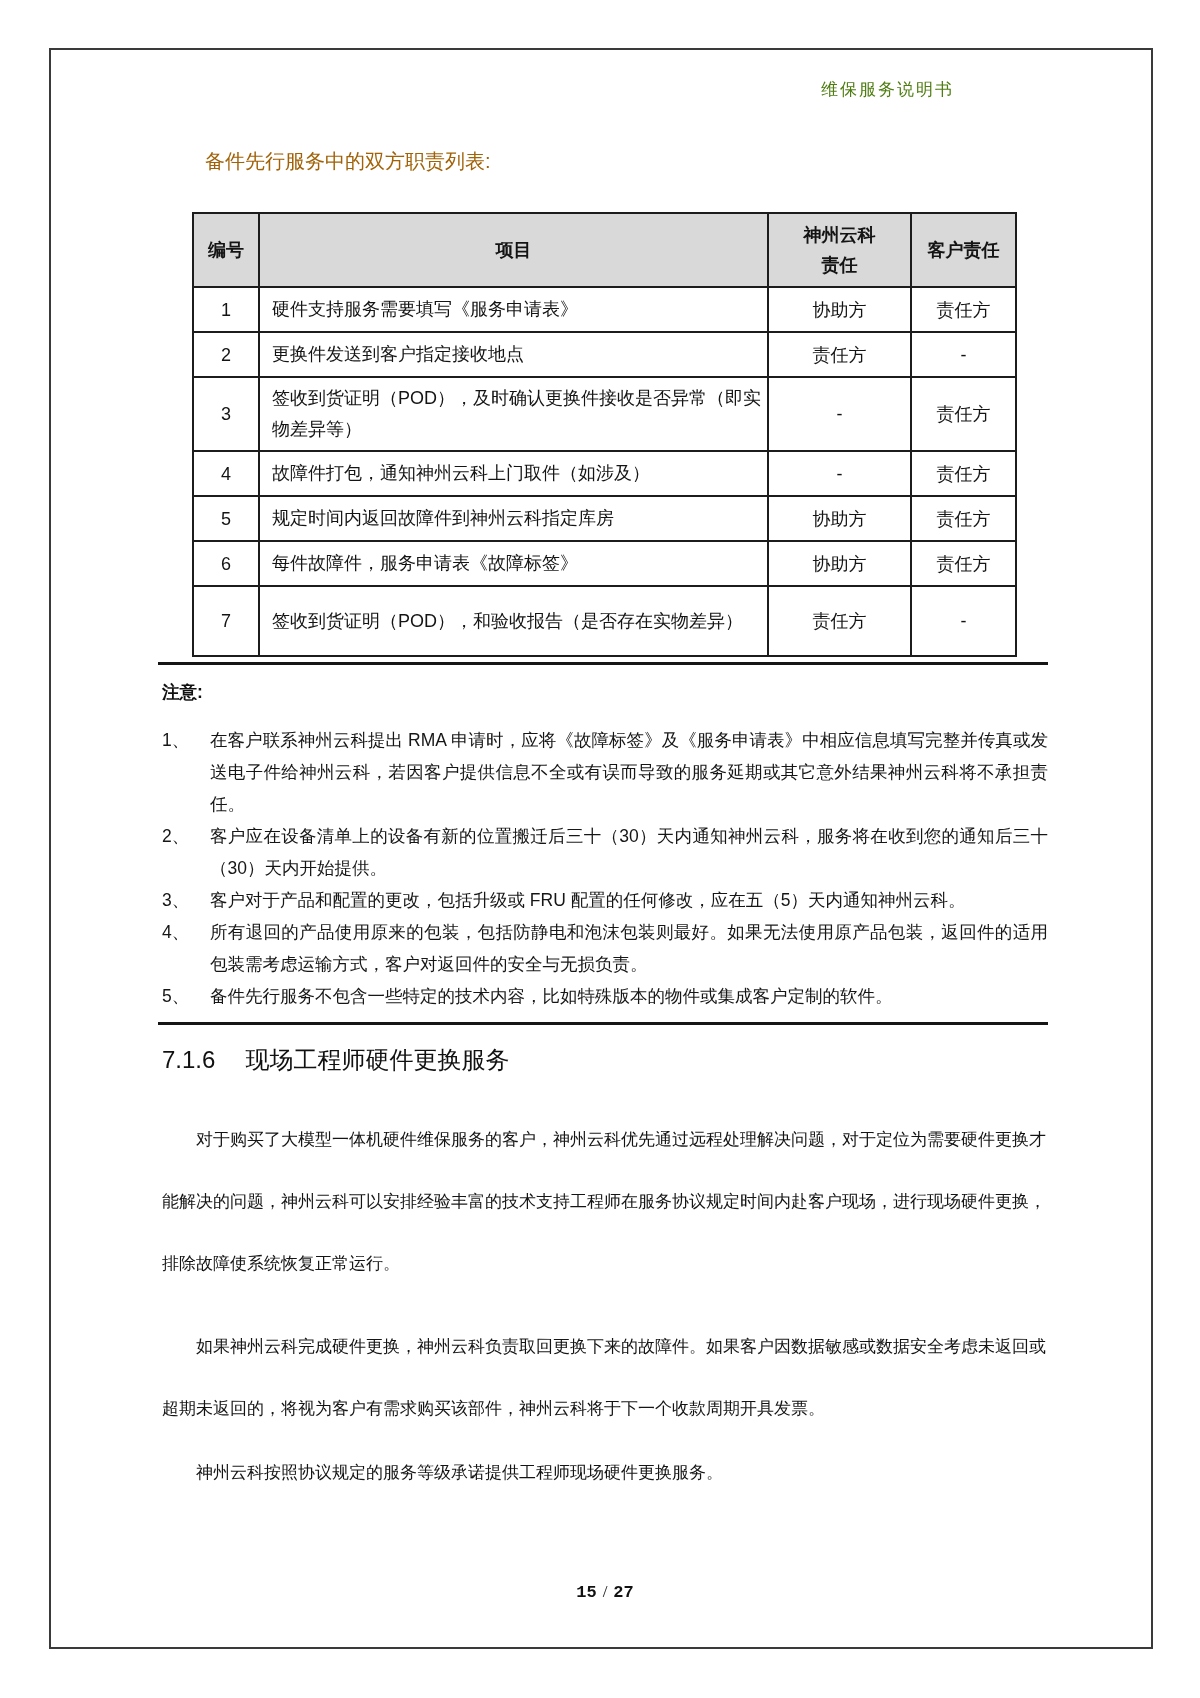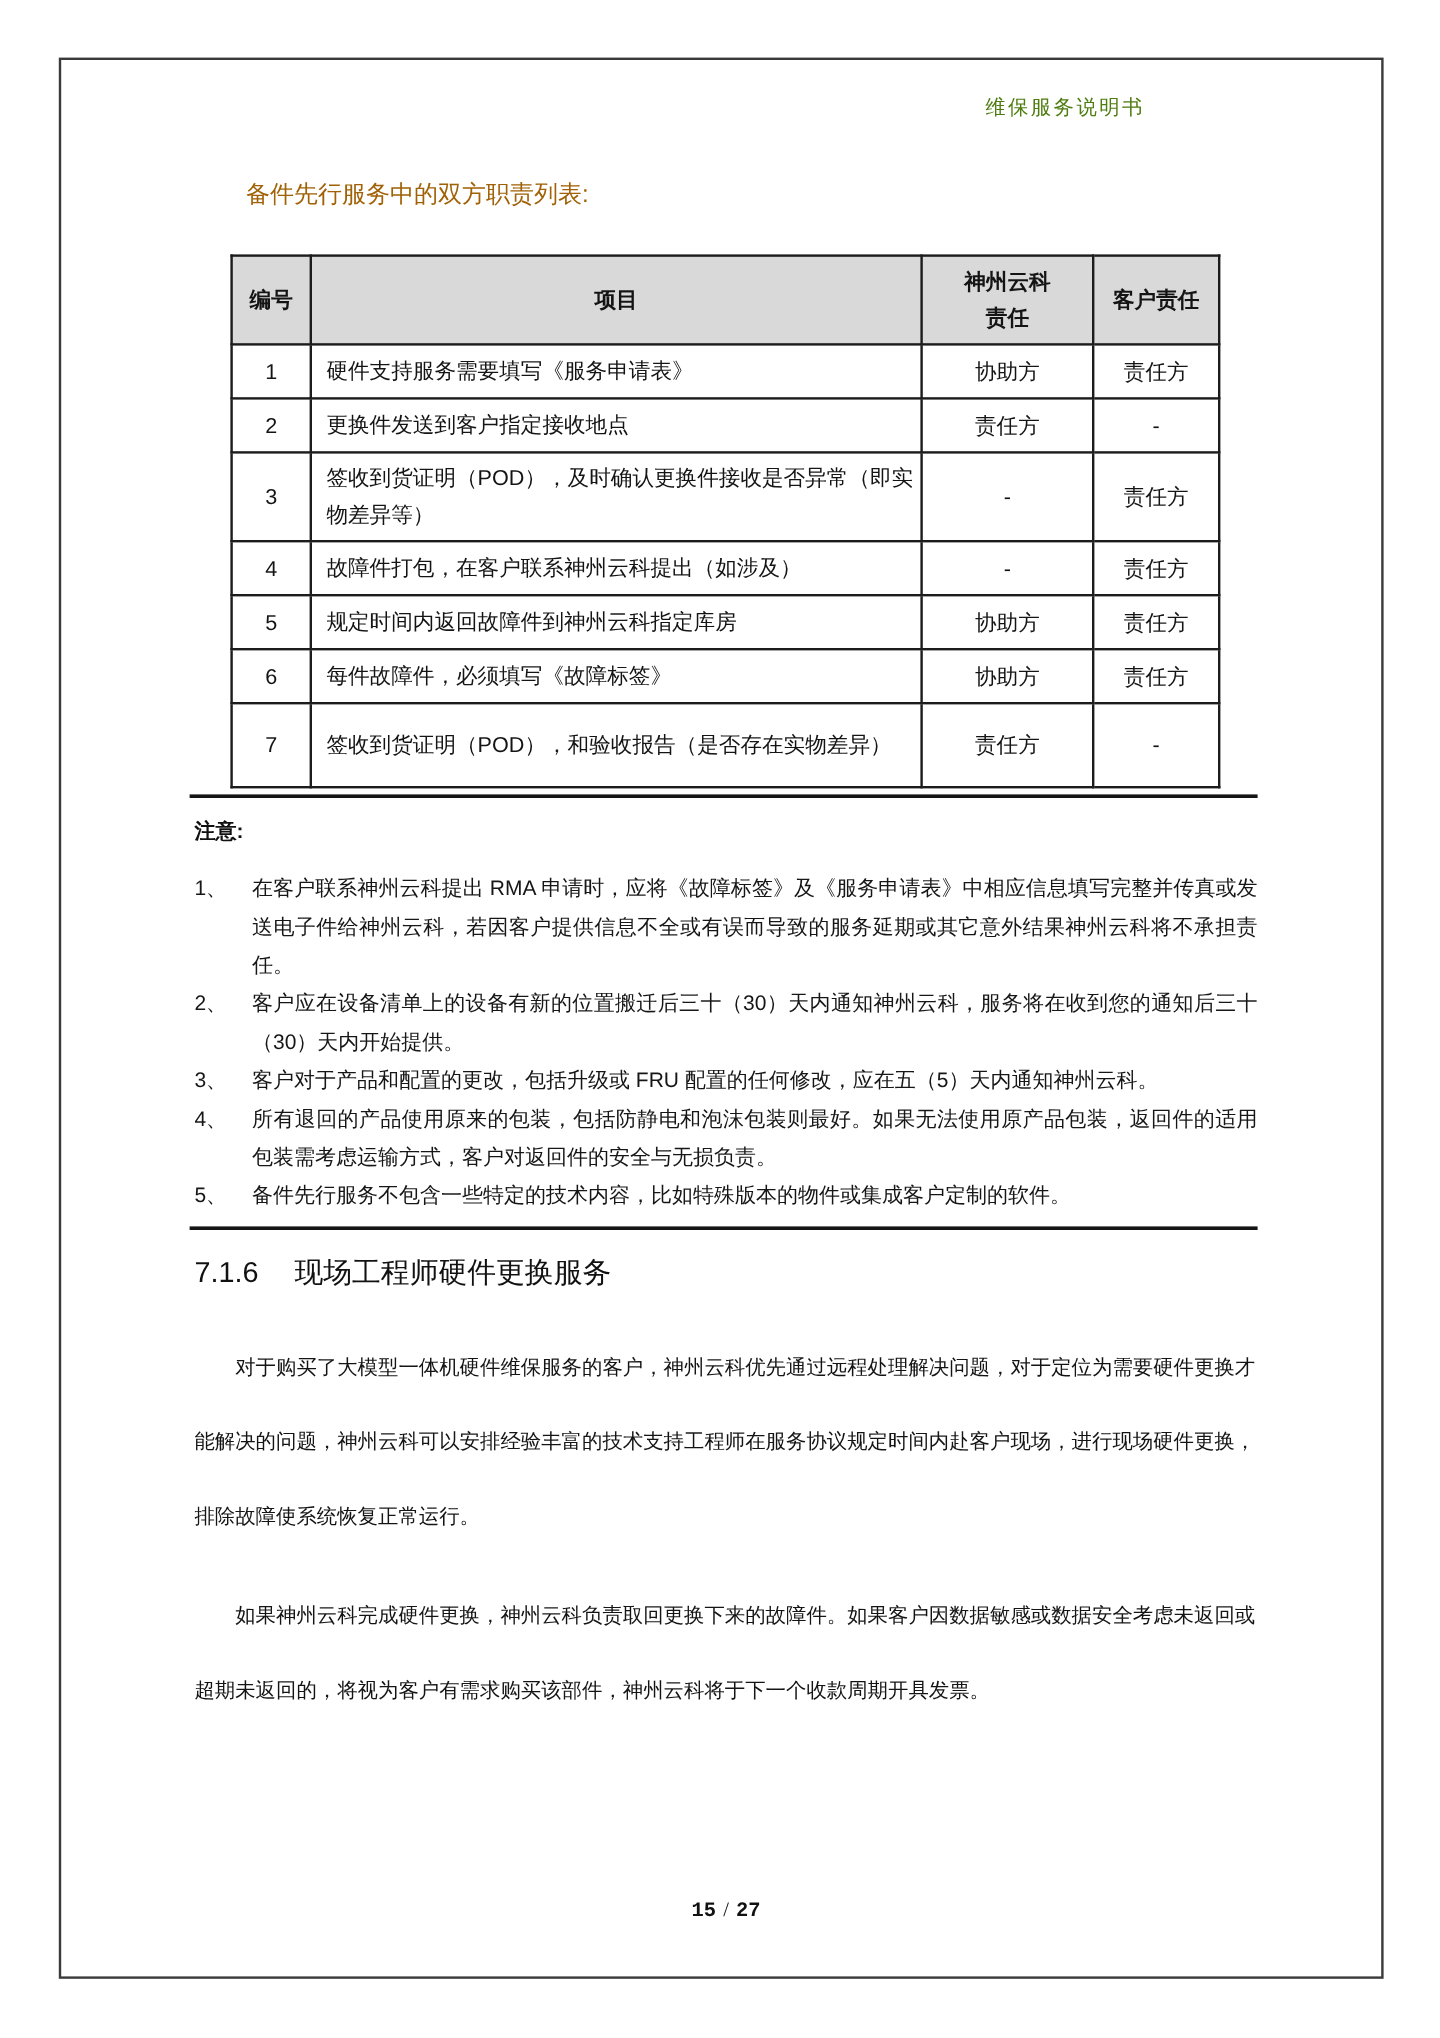--- a/index.html
+++ b/index.html
@@ -185,33 +185,33 @@
       <td>-</td>
     </tr>
     <tr style="height:74px;">
       <td>3</td>
       <td class="item-cell">签收到货证明（POD），及时确认更换件接收是否异常（即实物差异等）</td>
       <td>-</td>
       <td>责任方</td>
     </tr>
     <tr style="height:45px;">
       <td>4</td>
-      <td class="item-cell">故障件打包，在客户联系神州云科提出（如涉及）</td>
+      <td class="item-cell">故障件打包，通知神州云科上门取件（如涉及）</td>
       <td>-</td>
       <td>责任方</td>
     </tr>
     <tr style="height:45px;">
       <td>5</td>
       <td class="item-cell">规定时间内返回故障件到神州云科指定库房</td>
       <td>协助方</td>
       <td>责任方</td>
     </tr>
     <tr style="height:45px;">
       <td>6</td>
-      <td class="item-cell">每件故障件，必须填写《故障标签》</td>
+      <td class="item-cell">每件故障件，服务申请表《故障标签》</td>
       <td>协助方</td>
       <td>责任方</td>
     </tr>
     <tr style="height:70px;">
       <td>7</td>
       <td class="item-cell">签收到货证明（POD），和验收报告（是否存在实物差异）</td>
       <td>责任方</td>
       <td>-</td>
     </tr>
   </tbody>
@@ -245,17 +245,18 @@
 
 <div class="rule rule-2"></div>
 
 <div class="section-heading">
   <span class="section-number">7.1.6</span><span>现场工程师硬件更换服务</span>
 </div>
 
 <div class="body-paragraphs">
   <p class="para-1">对于购买了大模型一体机硬件维保服务的客户，神州云科优先通过远程处理解决问题，对于定位为需要硬件更换才能解决的问题，神州云科可以安排经验丰富的技术支持工程师在服务协议规定时间内赴客户现场，进行现场硬件更换，排除故障使系统恢复正常运行。</p>
   <p class="para-2">如果神州云科完成硬件更换，神州云科负责取回更换下来的故障件。如果客户因数据敏感或数据安全考虑未返回或超期未返回的，将视为客户有需求购买该部件，神州云科将于下一个收款周期开具发票。</p>
+  <p class="para-3">神州云科按照协议规定的服务等级承诺提供工程师现场硬件更换服务。</p>
 </div>
 
 <div class="page-footer">
   <span class="num">15</span><span class="sep">/</span><span class="num">27</span>
 </div>
 
 </body></html>

